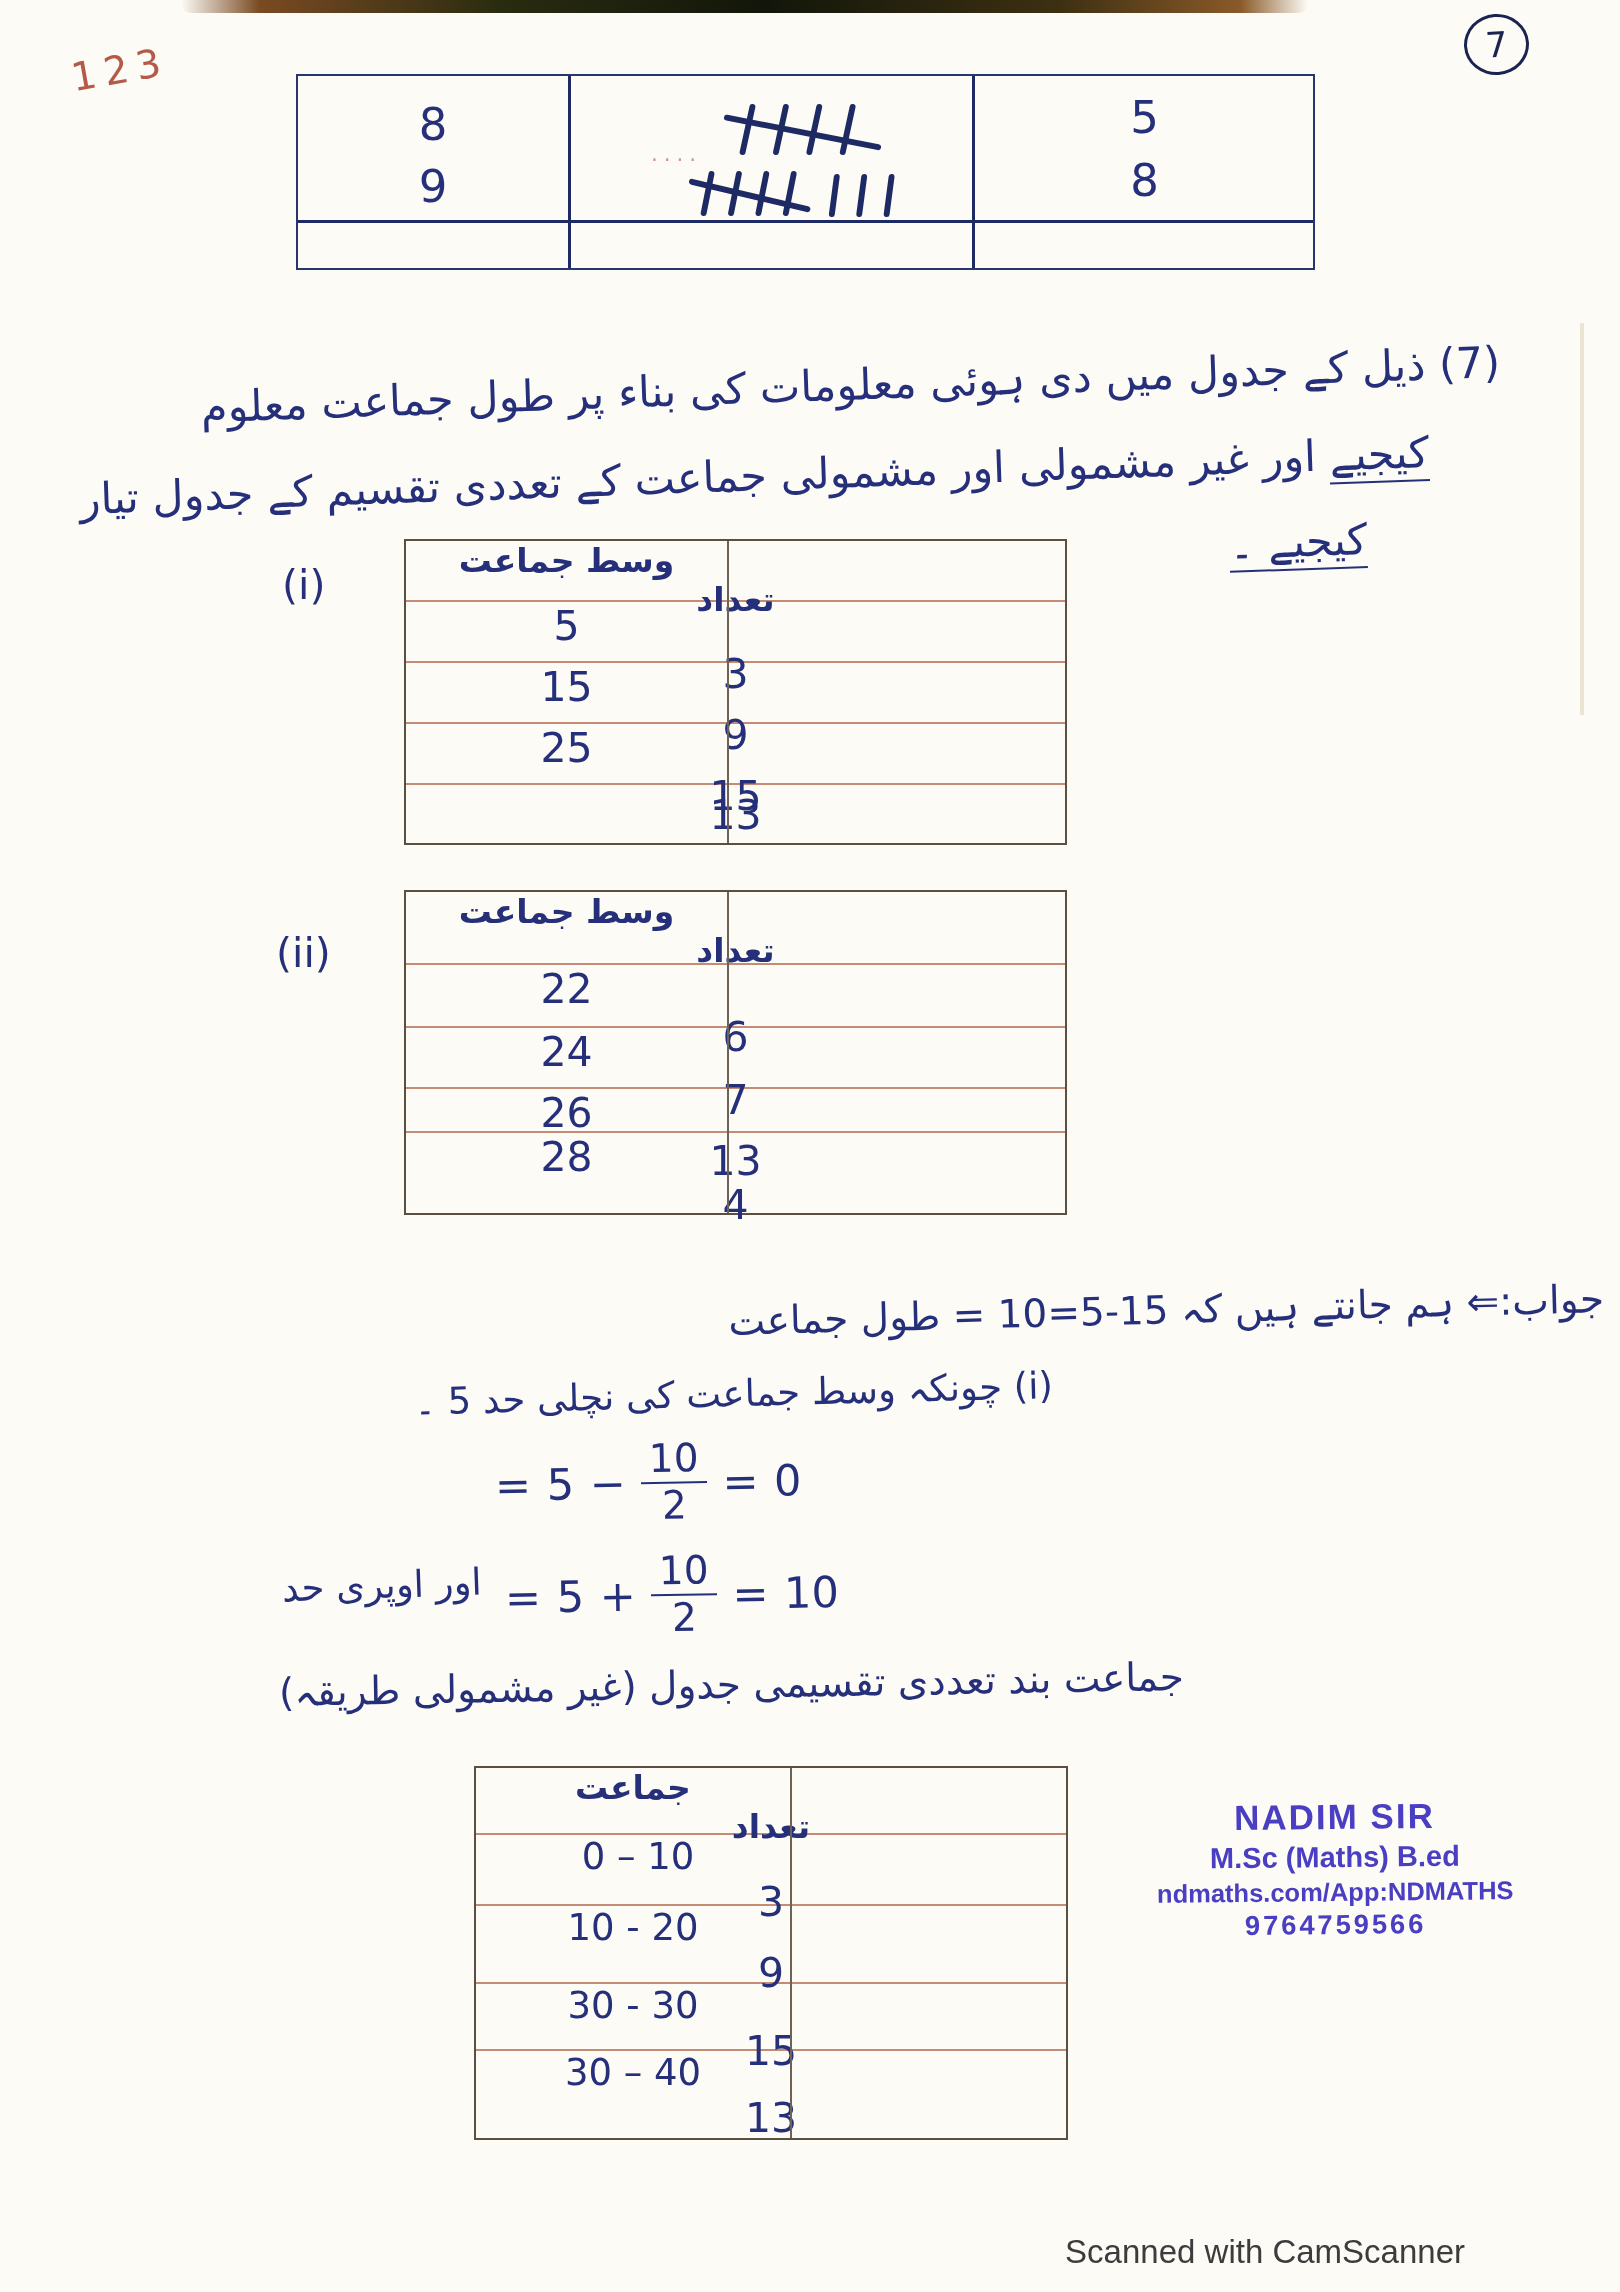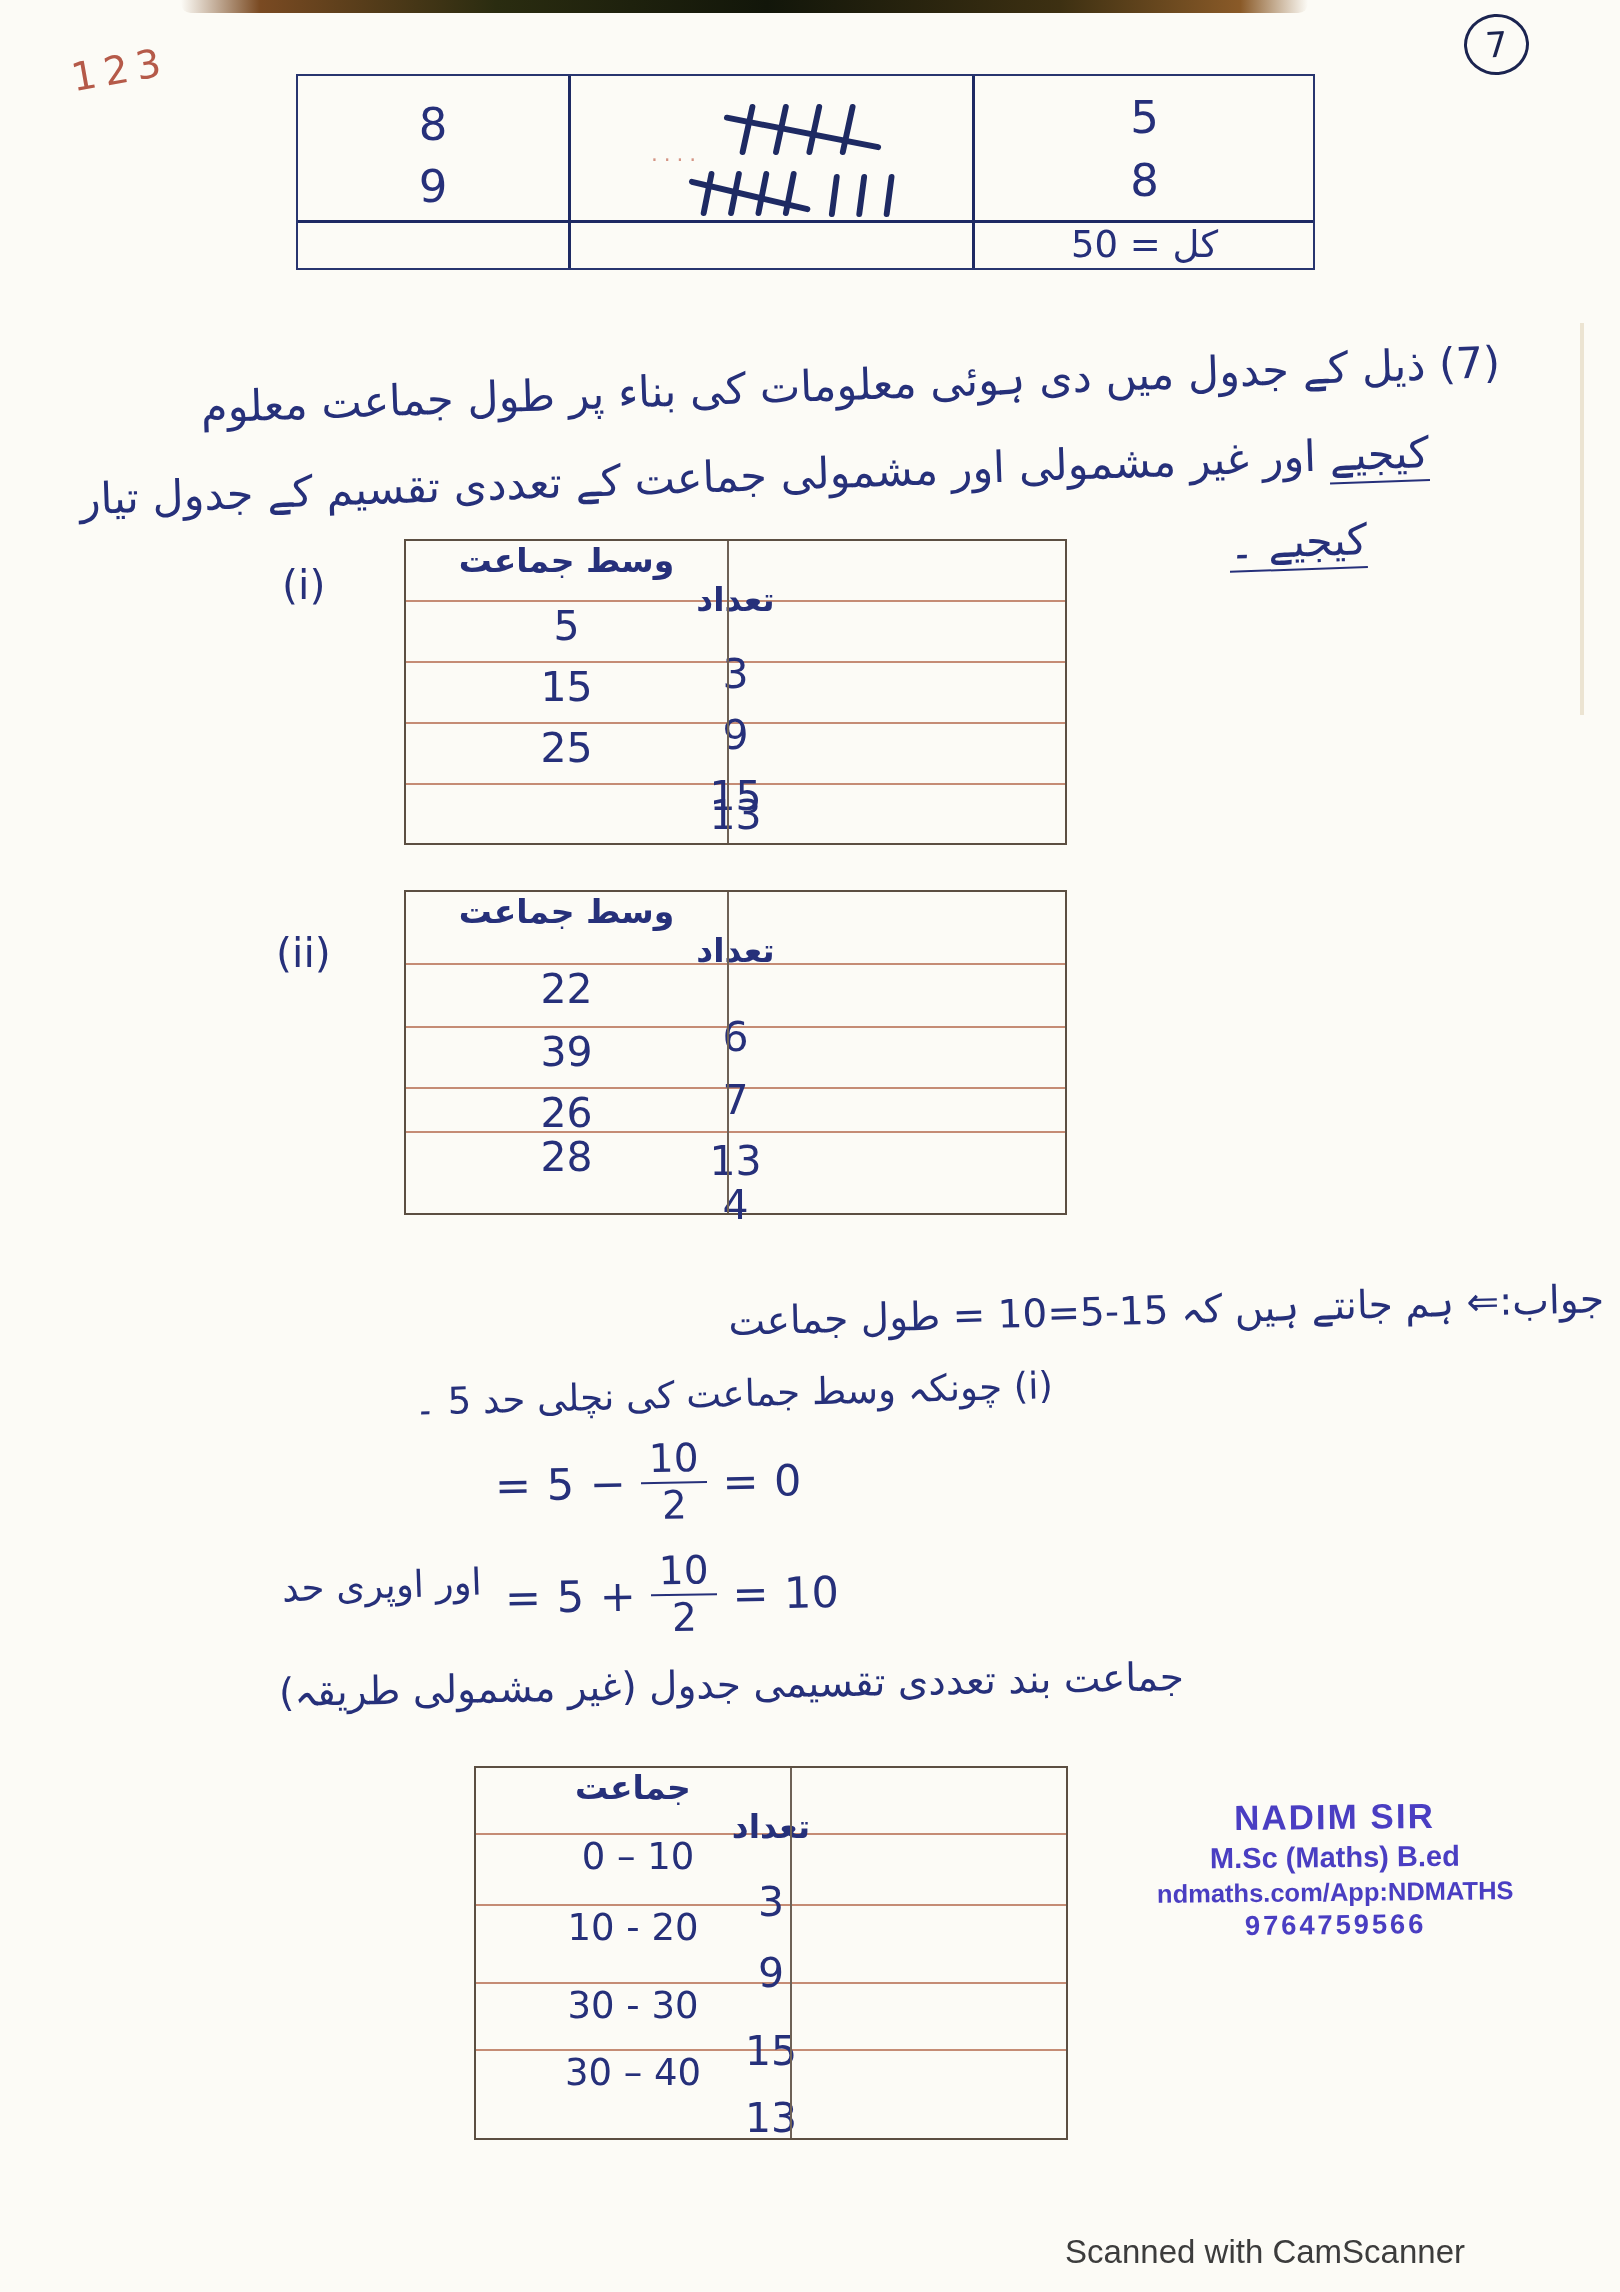--- a/index.html
+++ b/index.html
@@ -112,21 +112,20 @@
         <line x1="108" y1="4" x2="100" y2="44"></line>
         <line x1="4" y1="12" x2="122" y2="40"></line>
         <line x1="152" y1="7" x2="147" y2="45"></line>
         <line x1="180" y1="7" x2="175" y2="45"></line>
         <line x1="208" y1="7" x2="203" y2="45"></line>
       </g>
     </svg>
 
     <div class="cell" style="left:674px;top:11.8px;width:345px;height:59px;">5</div>
     <div class="cell" style="left:674px;top:74px;width:345px;height:61px;">8</div>
-    <div class="cell urdu" style="left:674px;top:144px;width:345px;height:49px;font-size:37px;">کل = 50</div>
   </div>
 
   <div class="abs urdu q-line" style="right:120px;top:337px;">(7) ذیل کے جدول میں دی ہوئی معلومات کی بناء پر طول جماعت معلوم</div>
   <div class="abs urdu q-line" style="right:191px;top:427px;">
     <span class="u-line">کیجیے</span><span> اور غیر مشمولی اور مشمولی جماعت کے تعددی تقسیم کے جدول تیار</span>
   </div>
   <div class="abs urdu q-line u-line" style="right:253px;top:514px;">کیجیے ۔</div>
 
   <div class="abs tbl-label" style="left:282px;top:561px;">(i)</div>
   <div class="rtable" style="left:404px;top:539px;width:663px;height:306px;">
@@ -157,21 +156,21 @@
     <div class="vdiv" style="left:321px;"></div>
     <div class="row first" style="height:71px;">
       <div class="c hdr urdu" style="width:321px;">وسط جماعت</div>
       <div class="c hdr urdu" style="flex:1;">تعداد</div>
     </div>
     <div class="row" style="height:63px;">
       <div class="c val" style="width:321px;">22</div>
       <div class="c val" style="flex:1;">6</div>
     </div>
     <div class="row" style="height:61px;">
-      <div class="c val" style="width:321px;">39</div>
+      <div class="c val" style="width:321px;">24</div>
       <div class="c val" style="flex:1;">7</div>
     </div>
     <div class="row" style="height:44px;">
       <div class="c val" style="width:321px;">26</div>
       <div class="c val" style="flex:1;">13</div>
     </div>
     <div class="row" style="height:65px;">
       <div class="c val" style="width:321px;">28</div>
       <div class="c val" style="flex:1;">4</div>
     </div>

